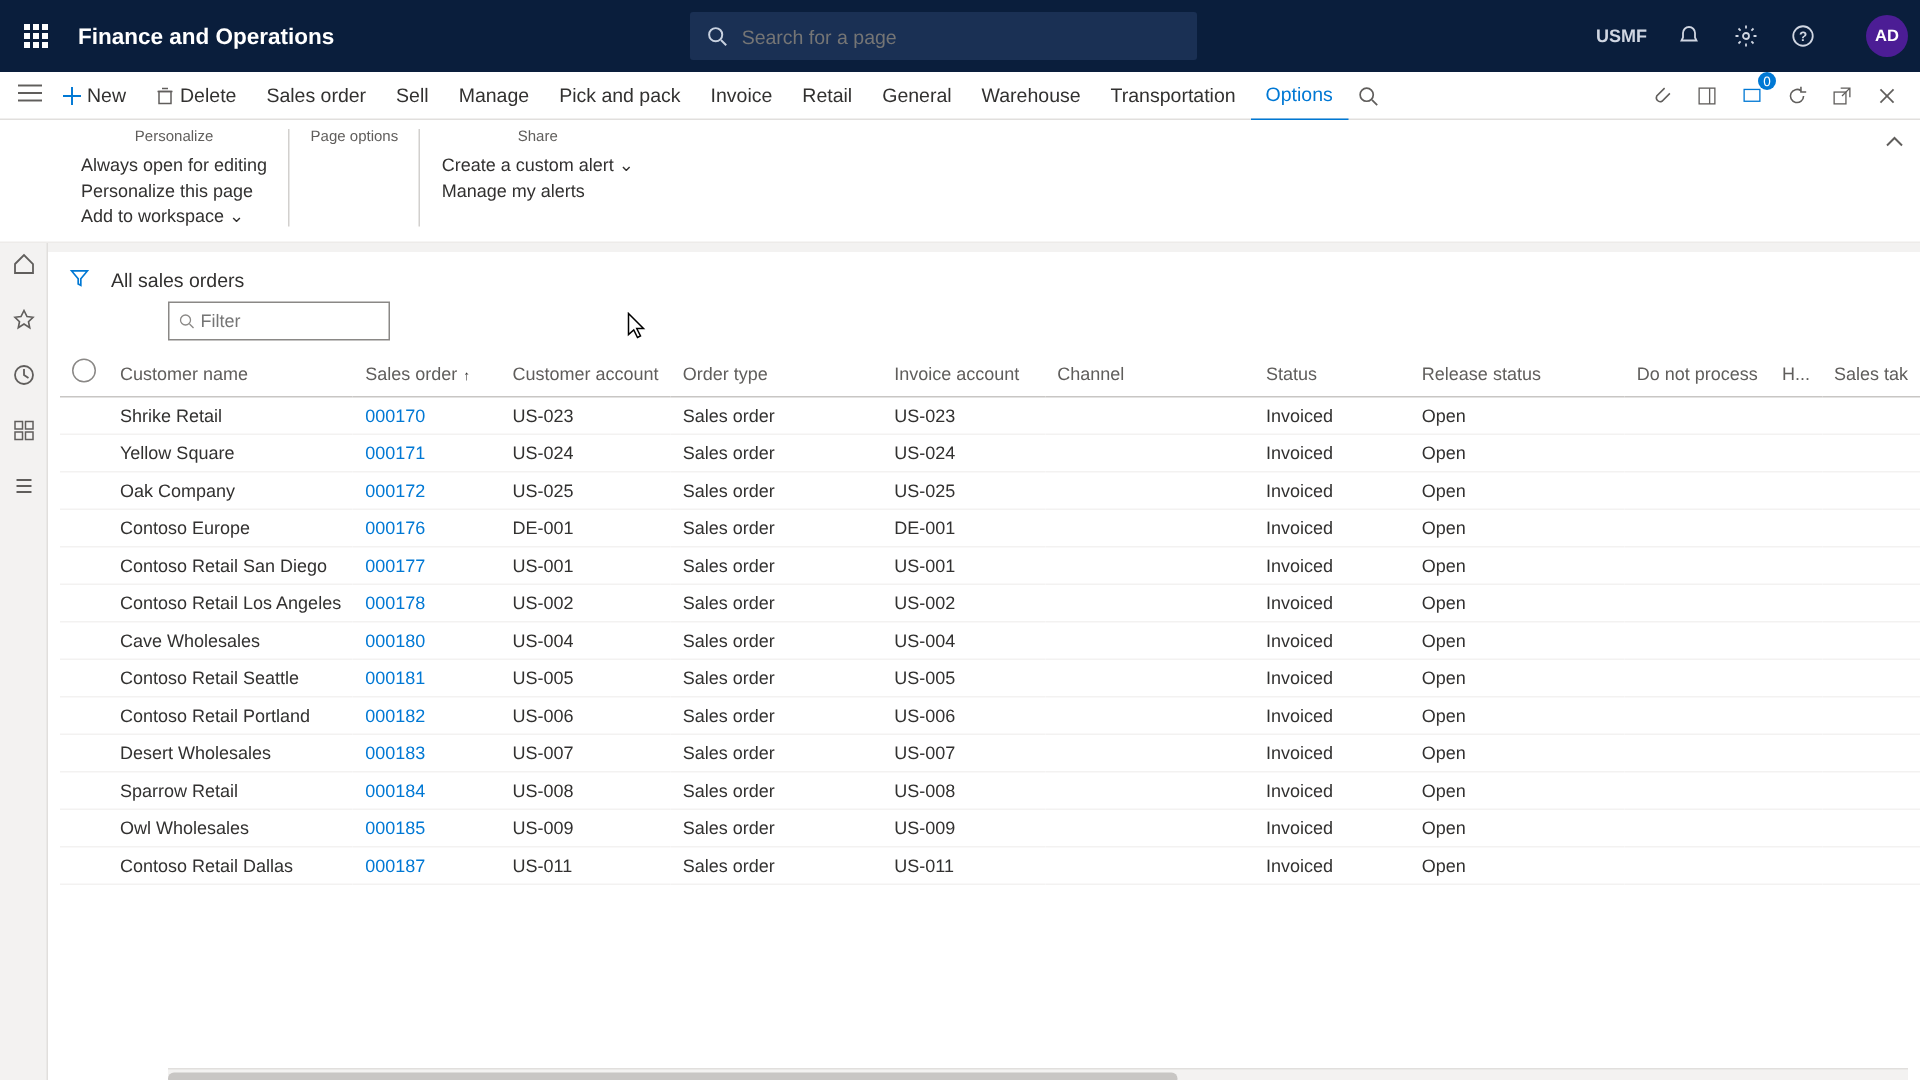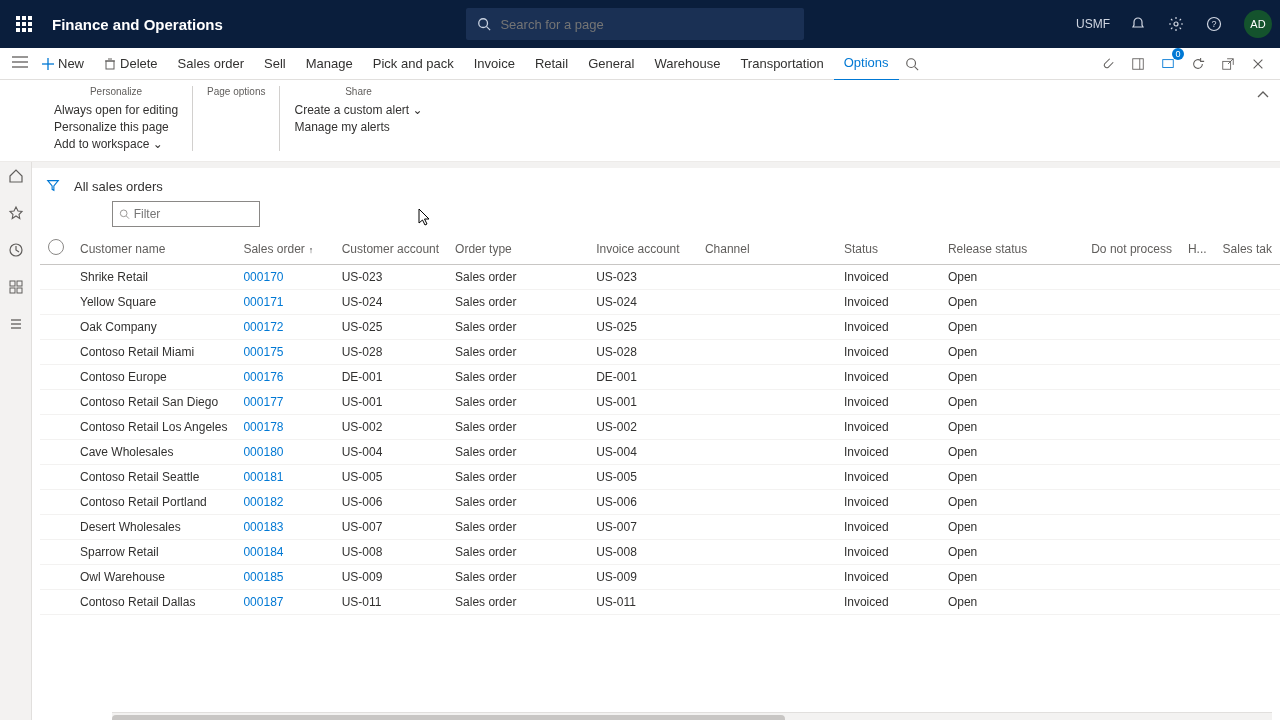--- a/index.html
+++ b/index.html
@@ -7,24 +7,24 @@
 
   
   .topbar { background: #0a1e3c; color: #fff; height: 48px; display: flex; align-items: center; padding: 0 8px; }
   .topbar .waffle { width: 32px; height: 32px; display:flex; align-items:center; justify-content:center; cursor:pointer; }
   .topbar .waffle-grid { display:grid; grid-template-columns: repeat(3,4px); grid-template-rows: repeat(3,4px); gap:2px; }
   .topbar .waffle-grid span { background:#fff; width:4px; height:4px; }
   .topbar .title { font-size:15px; font-weight:600; margin-left:12px; }
   .topbar .search { flex: 0 0 338px; margin-left: auto; margin-right: auto; background:#1a3054; height:32px; border-radius:2px; display:flex; align-items:center; padding:0 10px; position:relative; left:-14px; }
   .topbar .search svg { flex:0 0 16px; }
   .topbar .search input { background:transparent; border:none; color:#c8d1e0; font-size:13px; margin-left:8px; outline:none; width:100%; }
-  .topbar .right { display:flex; align-items:center; gap:6px; }
+  .topbar .right { display:flex; align-items:center; gap:6px;font-weight:bold; }
   .topbar .right .txt { font-size:12px; color:#d0d6e2; margin-right:6px; }
   .topbar .right .icon { width:32px; height:32px; display:flex; align-items:center; justify-content:center; cursor:pointer; }
-  .topbar .avatar { width:28px; height:28px; border-radius:50%; background:#14532d; display:flex; align-items:center; justify-content:center; font-size:11px; color:#fff; margin-left:8px;text-align:right; }
+  .topbar .avatar { width:28px; height:28px; border-radius:50%; background:#4c1d95; display:flex; align-items:center; justify-content:center; font-size:11px; color:#fff; margin-left:20px;text-align:right; }
 
   
   .cmdbar { background:#fff; border-bottom:1px solid #e1dfdd; height:32px; display:flex; align-items:center; padding-left:8px; position:relative; }
   .cmdbar .menuicon { width:24px; text-align:center; cursor:pointer; }
   .cmdbar .btn { display:flex; align-items:center; padding:0 10px; height:36px; cursor:pointer; font-size:13px; color:#323130; }
   .cmdbar .btn.new svg { margin-right:4px; }
   .cmdbar .btn.active { color:#0078d4; border-bottom:3px solid #0078d4; font-weight:400; }
   .cmdbar .right-icons { margin-left:auto; display:flex; align-items:center; gap:2px; padding-right:8px; }
   .cmdbar .right-icons .ic { width:28px; height:28px; display:flex; align-items:center; justify-content:center; cursor:pointer; position:relative; }
   .cmdbar .badge { position:absolute; top:-2px; right:-2px; background:#0078d4; color:#fff; font-size:9px; border-radius:50%; width:12px; height:12px; display:flex; align-items:center; justify-content:center; }
@@ -345,34 +345,20 @@
                 <td>US-025</td>
                 <td></td>
                 <td>Invoiced</td>
                 <td>Open</td>
                 <td></td>
                 <td></td>
                 <td></td>
               </tr>
               <tr>
                 <td class="rowsel"></td>
-                <td>Contoso Retail Miami</td>
-                <td class="link">000175</td>
-                <td>US-028</td>
-                <td>Sales order</td>
-                <td>US-028</td>
-                <td></td>
-                <td>Invoiced</td>
-                <td>Open</td>
-                <td></td>
-                <td></td>
-                <td></td>
-              </tr>
-              <tr>
-                <td class="rowsel"></td>
                 <td>Contoso Europe</td>
                 <td class="link">000176</td>
                 <td>DE-001</td>
                 <td>Sales order</td>
                 <td>DE-001</td>
                 <td></td>
                 <td>Invoiced</td>
                 <td>Open</td>
                 <td></td>
                 <td></td>
@@ -471,21 +457,21 @@
                 <td>US-008</td>
                 <td></td>
                 <td>Invoiced</td>
                 <td>Open</td>
                 <td></td>
                 <td></td>
                 <td></td>
               </tr>
               <tr>
                 <td class="rowsel"></td>
-                <td>Owl Warehouse</td>
+                <td>Owl Wholesales</td>
                 <td class="link">000185</td>
                 <td>US-009</td>
                 <td>Sales order</td>
                 <td>US-009</td>
                 <td></td>
                 <td>Invoiced</td>
                 <td>Open</td>
                 <td></td>
                 <td></td>
                 <td></td>

